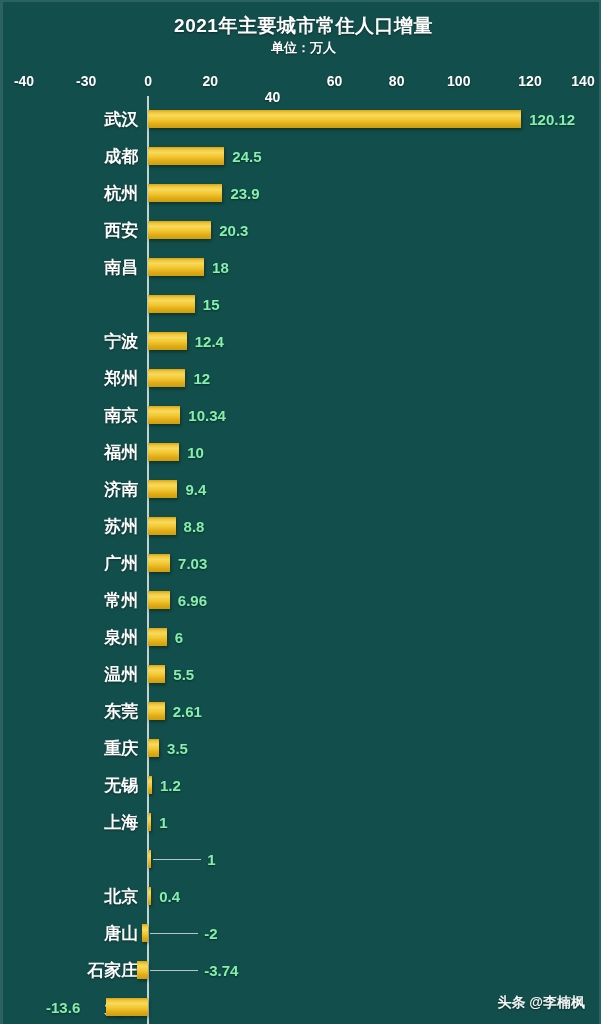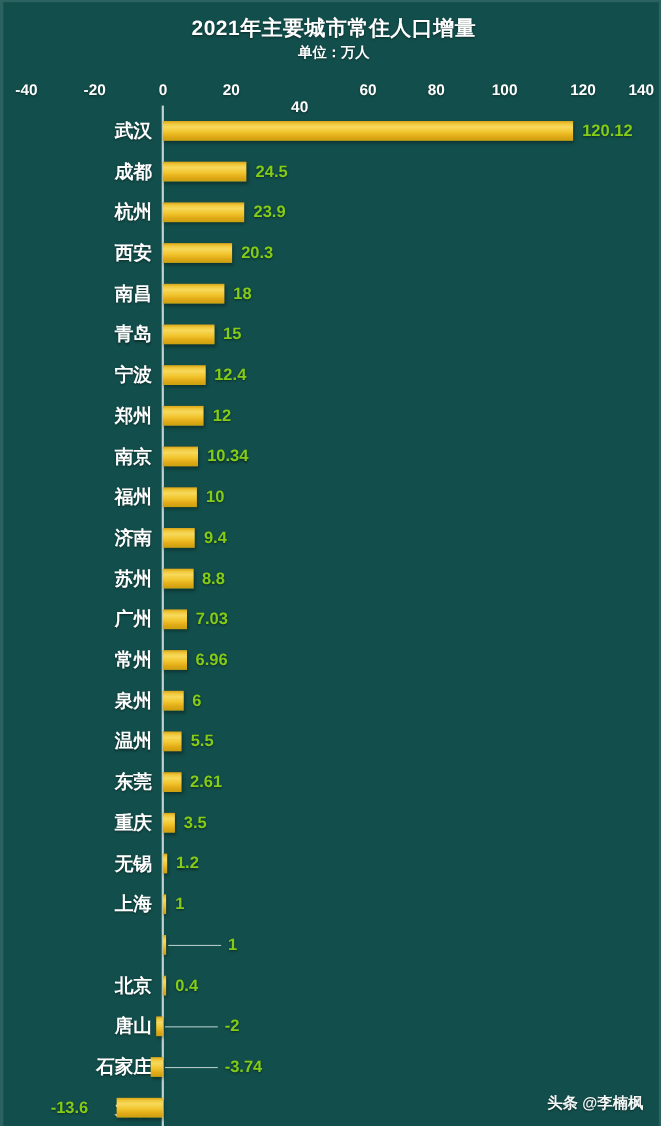--- a/index.html
+++ b/index.html
@@ -69,21 +69,21 @@
     top: 50%; transform: translateY(-50%);
     height: 18px;
     background: linear-gradient(to bottom,
       #d9a317 0%, #f0c83a 14%, #f7d95c 30%,
       #f2c62f 55%, #e0a916 80%, #caa00f 100%);
     box-shadow: 1px 2px 3px rgba(0,0,0,0.35);
   }
   .value-label {
     position: absolute;
     top: 50%; transform: translateY(-50%);
-    color: #84cc16;
+    color: #86efac;
     font-size: 15px;
     font-weight: bold;
     white-space: nowrap;
     text-shadow: 0 1px 2px rgba(0,0,0,0.45);
   }
   .leader-line {
     position: absolute;
     top: 50%;
     height: 1px;
     background: #cfdedd;
@@ -102,21 +102,21 @@
 </head>
 <body>
 
 <div id="chart-root">
 
   <div id="chart-title">2021年主要城市常住人口增量</div>
   <div id="chart-subtitle">单位：万人</div>
 
   <div id="x-axis-ticks">
       <div class="x-tick" style="left: 21px;">-40</div>
-      <div class="x-tick" style="left: 83.1111px;">-20</div>
+      <div class="x-tick" style="left: 83.1111px;">-30</div>
       <div class="x-tick" style="left: 145.222px;">0</div>
       <div class="x-tick" style="left: 207.333px;">20</div>
       <div class="x-tick" style="left: 269.444px; margin-top: 16px;">40</div>
       <div class="x-tick" style="left: 331.556px;">60</div>
       <div class="x-tick" style="left: 393.667px;">80</div>
       <div class="x-tick" style="left: 455.778px;">100</div>
       <div class="x-tick" style="left: 516px; margin-left: 11px;">120</div>
       <div class="x-tick" style="left: 580px;">140</div>
     </div>
 
@@ -141,21 +141,20 @@
         <div class="cat-label" style="left: 0px; width: 135.222px;">西安</div>
         <div class="bar" style="left: 145.222px; width: 63.0428px;"></div>
         <div class="value-label" style="left: 216.265px;">20.3</div>
       </div>
       <div class="bar-row" style="top: 152px;">
         <div class="cat-label" style="left: 0px; width: 135.222px;">南昌</div>
         <div class="bar" style="left: 145.222px; width: 55.9px;"></div>
         <div class="value-label" style="left: 209.122px;">18</div>
       </div>
       <div class="bar-row" style="top: 189px;">
-        <div class="cat-label" style="left: 0px; width: 135.222px;">青岛</div>
         <div class="bar" style="left: 145.222px; width: 46.5833px;"></div>
         <div class="value-label" style="left: 199.806px;">15</div>
       </div>
       <div class="bar-row" style="top: 226px;">
         <div class="cat-label" style="left: 0px; width: 135.222px;">宁波</div>
         <div class="bar" style="left: 145.222px; width: 38.5089px;"></div>
         <div class="value-label" style="left: 191.731px;">12.4</div>
       </div>
       <div class="bar-row" style="top: 263px;">
         <div class="cat-label" style="left: 0px; width: 135.222px;">郑州</div>

